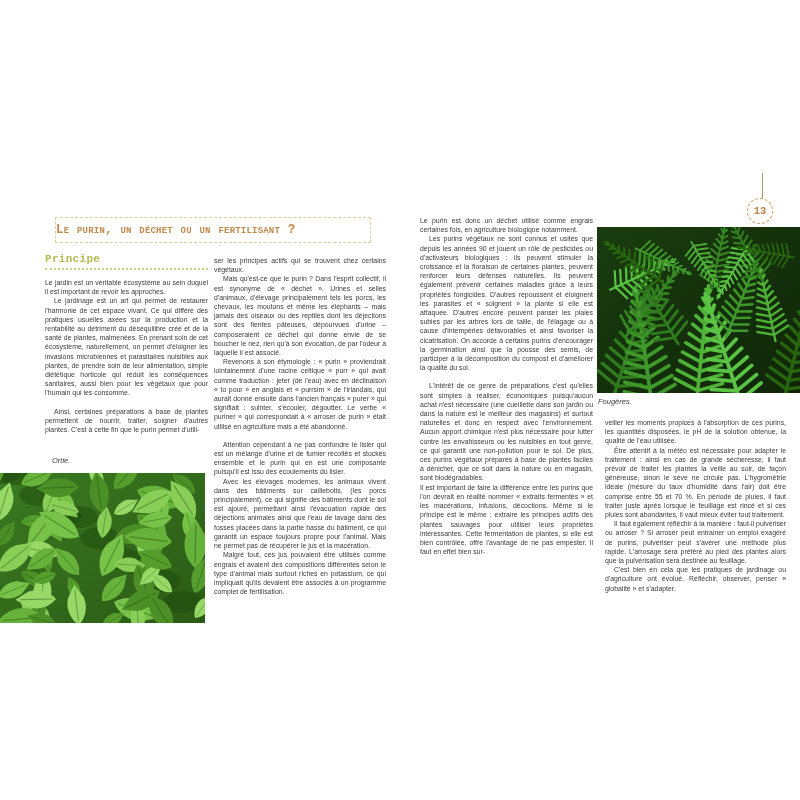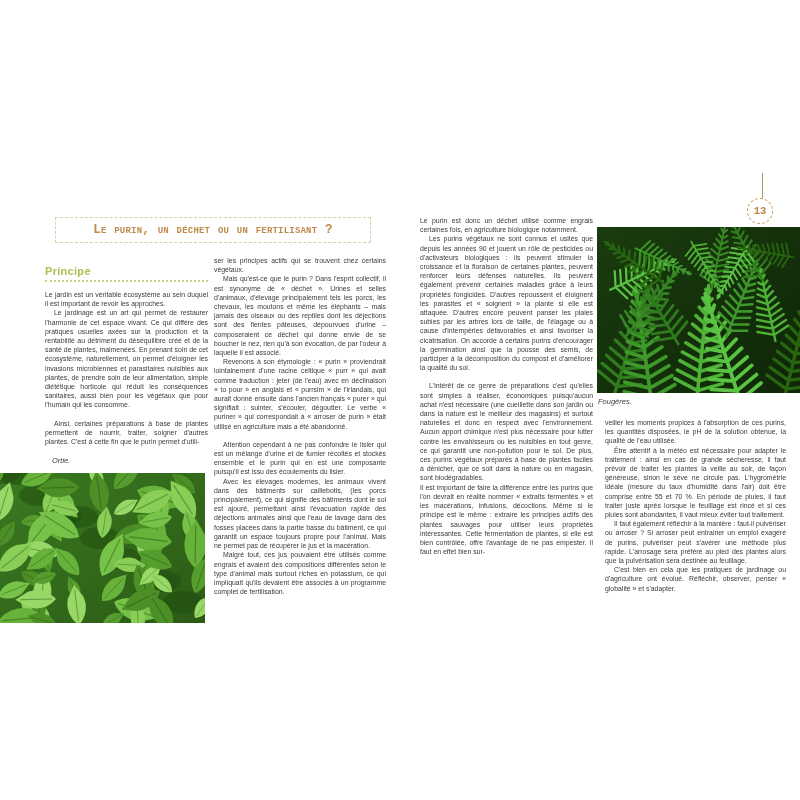--- a/index.html
+++ b/index.html
@@ -6,21 +6,21 @@
   body{
     width:800px;height:800px;background:#ffffff;position:relative;overflow:hidden;
     font-family:"Liberation Sans", sans-serif;
     -webkit-font-smoothing:antialiased;
   }
   .spread{position:absolute;inset:0;background:#ffffff;border-radius:13px;}
 
   
   .title-box{
     position:absolute;left:55px;top:217px;width:316px;height:26px;
-    border:1px dashed #ddcda4;display:flex;align-items:center;justify-content:center;
+    border:1px dashed #ddcda4;display:flex;align-items:center;justify-content:flex-start;
     box-sizing:border-box;background:#fff;
   }
   .title-text{
     font-family:"Liberation Mono", monospace;
     font-variant:small-caps;font-weight:bold;font-size:12.5px;
     color:#c08a4c;white-space:nowrap;letter-spacing:.2px;
   }
 
   
   .pn-line{position:absolute;left:762px;top:173px;width:1px;height:26px;background:#a79d6a;}
@@ -31,23 +31,23 @@
   .pn-text{font-family:"Liberation Mono", monospace;font-size:10.5px;font-weight:bold;color:#bd8446;}
 
   
   .col{position:absolute;}
   .col1{left:45px;top:253px;width:163px;}
   .col2{left:214px;top:256px;width:172px;}
   .col3{left:420px;top:216px;width:173px;}
   .col4{left:605px;top:418px;width:181px;}
 
   .heading{
-    font-family:Liberation Sans, sans-serif;font-size:11px;font-weight:bold;
+    font-family:Liberation Mono, monospace;font-size:11px;font-weight:bold;
     color:#b1bd52;letter-spacing:.3px;
-    border-bottom:2px dotted #c9d287;padding-bottom:3px;margin:12px 0 8px 0;
+    border-bottom:2px dotted #c9d287;padding-bottom:3px;margin:0 0 8px 0;
   }
   .heading.mode{margin-top:11px;}
 
   .col p{
     margin:0;font-size:6.9px;line-height:9.2px;text-align:justify;color:#3a3a3a;
   }
   .col p.indent{text-indent:9px;}
   .col p.gap{margin-top:9px;}
 
   

